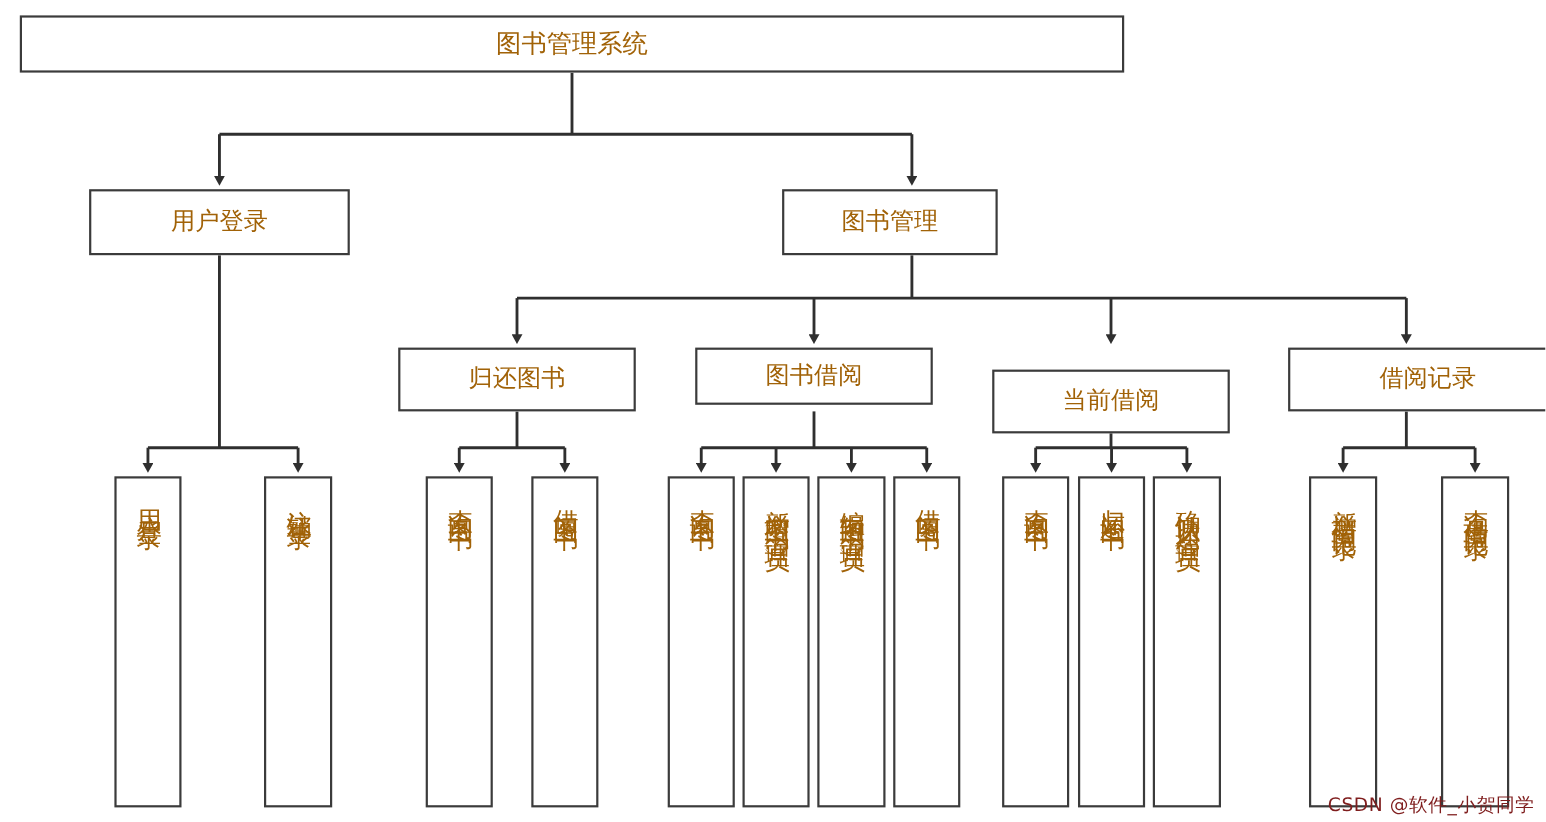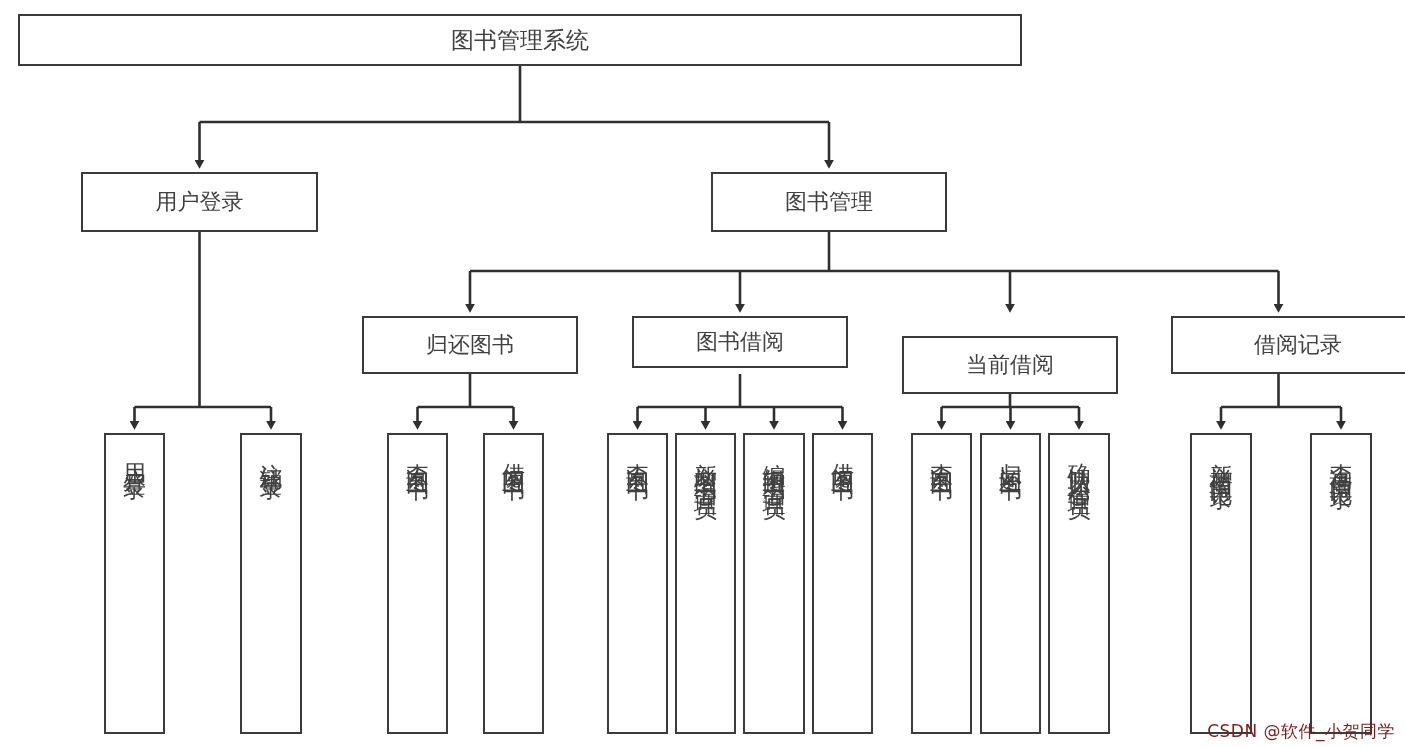--- a/index.html
+++ b/index.html
@@ -31,21 +31,21 @@
     display:flex;
     align-items:center;
     justify-content:center;
     z-index:2;
   }
   .node .label{
     display:block;
     text-align:center;
     line-height:1.15;
     white-space:nowrap;
-    color:#404040;
+    color:#a16207;
   }
   
   .node.horiz .label{
     font-size:22px;
   }
   .node.root .label{ font-size:23px; }
   
   .node.vert{
     align-items:flex-start;
     justify-content:center;
@@ -119,21 +119,21 @@
       </g>
   </svg>
 
   <div id="nodes">
       <div class="node horiz root" id="node_root" style="left: 18px; top: 14px; width: 1004px; height: 52px;">
         <span class="label">图书管理系统</span>
       </div>
       <div class="node horiz" id="node_n-user-login" style="left: 81px; top: 172px; width: 237px; height: 60px;">
         <span class="label">用户登录</span>
       </div>
-      <div class="node horiz" id="node_n-book-manage" style="left: 711px; top: 172px; width: 236px; height: 60px;">
+      <div class="node horiz" id="node_n-book-manage" style="left: 711px; top: 172px; width: 196px; height: 60px;">
         <span class="label">图书管理</span>
       </div>
       <div class="node horiz" id="node_n-new-book-rec" style="left: 362px; top: 316px; width: 216px; height: 58px;">
         <span class="label">归还图书</span>
       </div>
       <div class="node horiz" id="node_n-book-borrow" style="left: 632px; top: 316px; width: 216px; height: 52px;">
         <span class="label">图书借阅</span>
       </div>
       <div class="node horiz" id="node_n-current-borrow" style="left: 902px; top: 316px; width: 216px; height: 58px; margin-top: 20px;">
         <span class="label">当前借阅</span>

